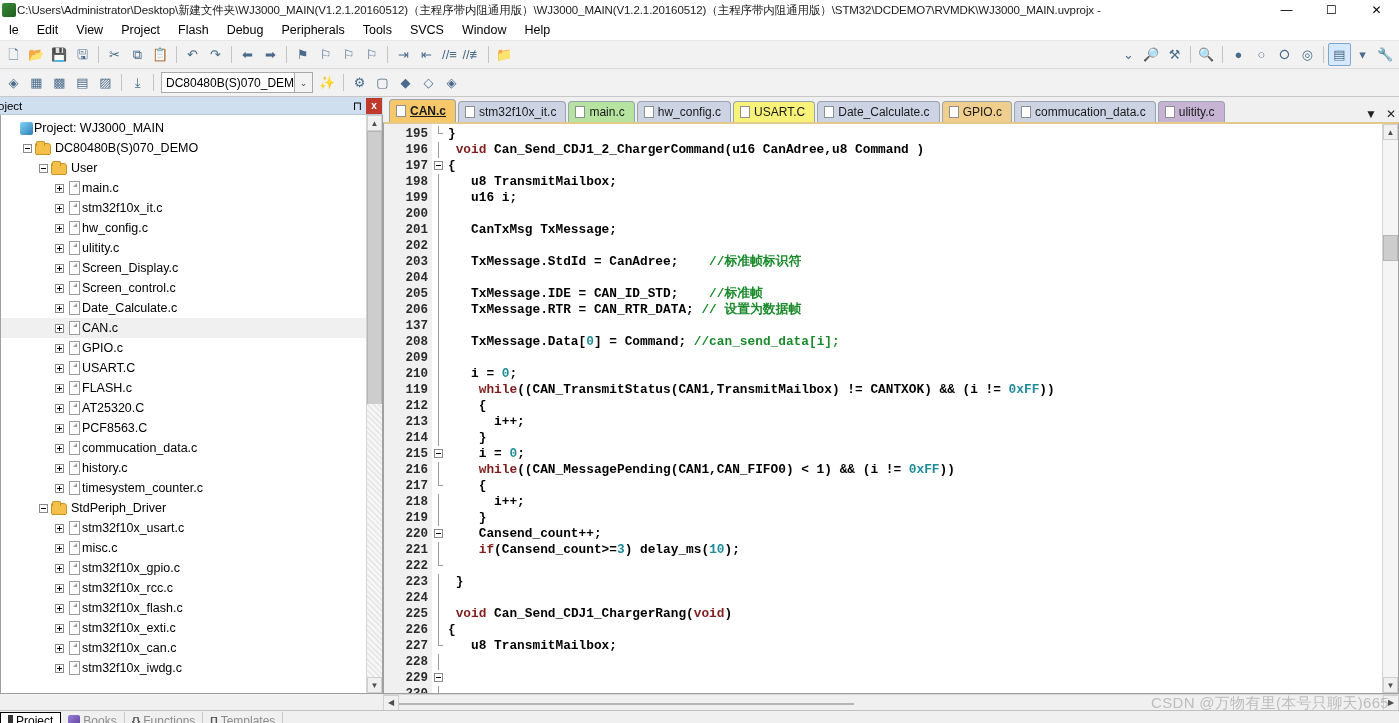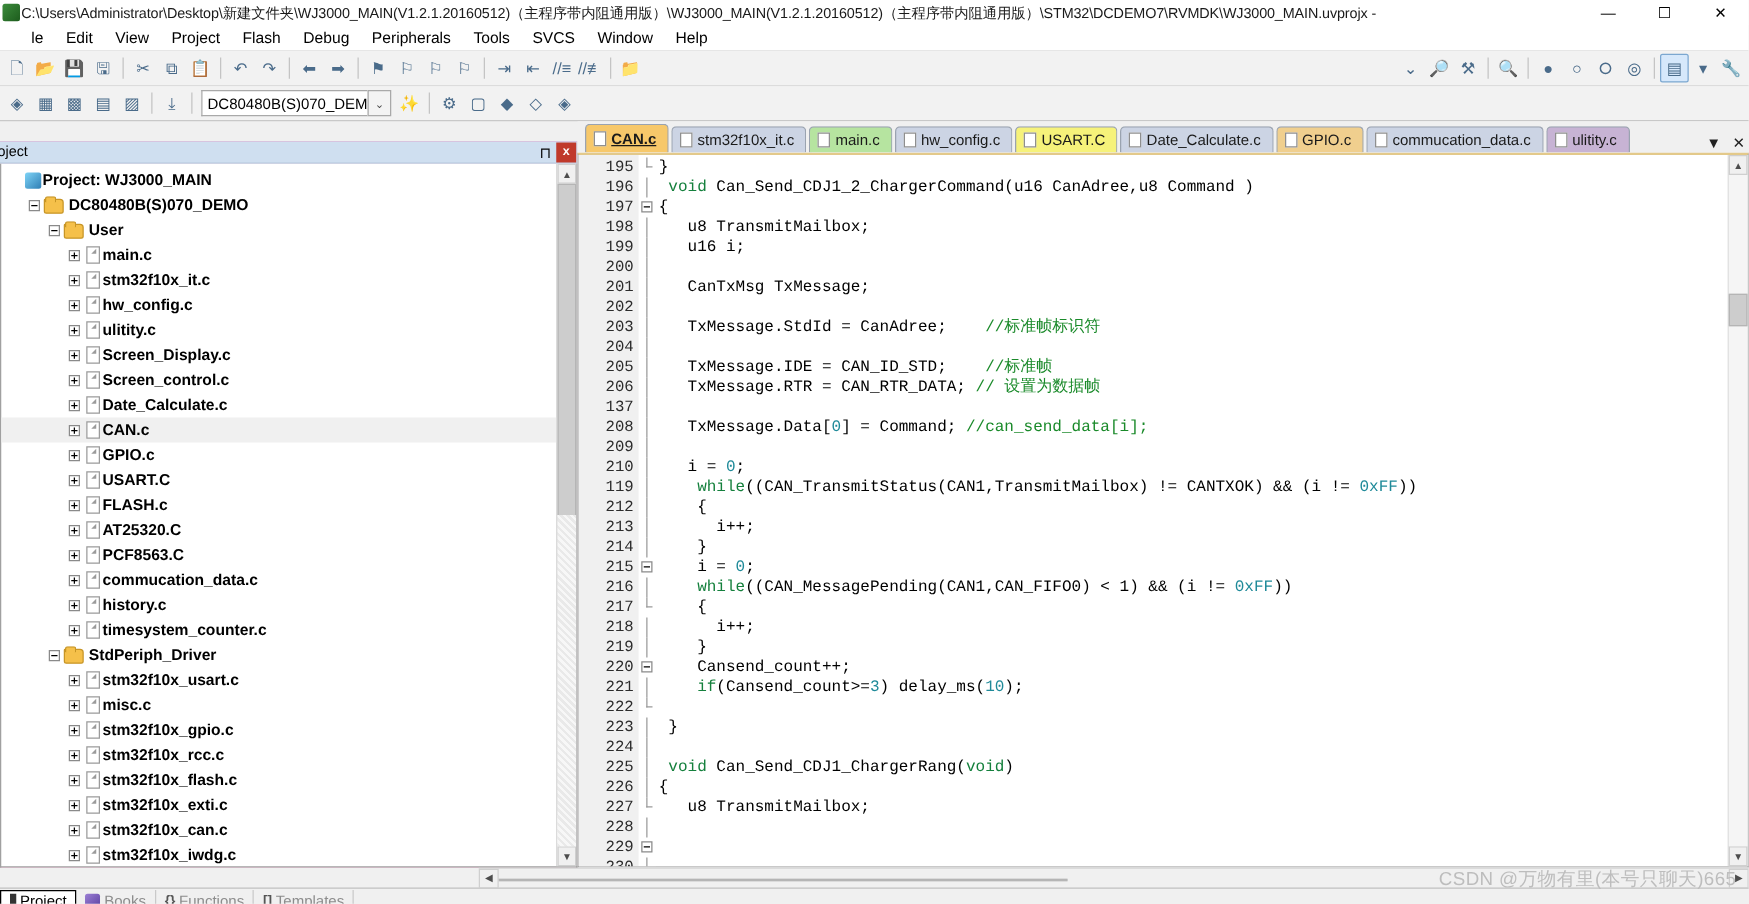--- a/index.html
+++ b/index.html
@@ -33,21 +33,21 @@
   .winbtns { position: absolute; right: 0; top: 0; height: 20px; display: flex; }
   .winbtn {
     width: 45px; height: 20px; display: flex; align-items: center; justify-content: center;
     font-size: 12px; color: #000; background: #ffffff;
   }
   .wb-glyph { display: block; line-height: 1; }
 
   
   .menubar {
     height: 21px; background: #ffffff; display: flex; align-items: center;
-    padding-left: 16px; border-bottom: 1px solid #e6e6e6;
+    padding-left: 0px; border-bottom: 1px solid #e6e6e6;
   }
   .menuitem {
     padding: 2px 9px; font-size: 12.5px; color: #000; white-space: nowrap;
     line-height: 16px;
   }
 
   
   .toolbar {
     height: 28px; background: #f2f2f2;
     border-bottom: 1px solid #dcdcdc;
@@ -78,22 +78,22 @@
     width: 19px; height: 21px; border: 1px solid #a9a9a9; background: #f3f3f3;
     display: flex; align-items: center; justify-content: center;
   }
   .chev { font-size: 9px; color: #444; }
 
   
   .body-row { display: flex; height: 597px; align-items: stretch; }
 
   
   .proj-panel {
-    width: 462px; display: flex; flex-direction: column;
-    background: #ec4899; flex: none; margin-top: 16px;
+    width: 383px; display: flex; flex-direction: column;
+    background: #404040; flex: none;
   }
   .proj-header {
     height: 18px; background: #cfdff0;
     display: flex; align-items: center; padding-left: 2px;
     font-size: 11.5px; color: #000;
     border-bottom: 1px solid #b5c8dc;
   }
   .proj-header .ph-title { flex: 1; overflow: hidden; white-space: nowrap; margin-left:-4px;}
   .ph-btn { width: 16px; height: 16px; display: flex; align-items: center; justify-content: center; font-size: 11px; }
   .ph-btn.x { background: #c0392b; color: #fff; font-size: 10px; margin-right: 1px; font-weight: bold;}
@@ -134,21 +134,21 @@
     background: #fff; border: 1px solid #9b9b9b; height: 14px; width: 11px; margin: 1px 2px;
   }
   .ico-file::after {
     content:""; position:absolute; right:2px; top:1px; width:0;height:0;
     border-left:4px solid transparent; border-bottom:4px solid #9b9b9b;
   }
   .ico-proj {
     background: linear-gradient(135deg,#7fd4f7,#2f7fb5); width:13px;height:13px;margin:1px;
     border-radius:2px;
   }
-  .tlabel { color: #000; font-weight: bold; }
+  .tlabel { color: #000; }
 
   
   .vscroll {
     width: 16px; background: #f0f0f0; border-left: 1px solid #d4d4d4;
     display: flex; flex-direction: column; flex: none;
   }
   .sb-arrow {
     height: 16px; background: #f0f0f0; display: flex; align-items: center; justify-content: center;
     font-size: 8px; color: #4d4d4d; border: 1px solid #cfcfcf; flex: none;
   }
@@ -180,21 +180,21 @@
   .tabstrip-right {
     position: absolute; right: 3px; bottom: 2px; display: flex; align-items: center; gap: 9px;
   }
   .ts-btn { font-size: 12px; color: #222; line-height: 1; }
 
   .code-area {
     flex: 1; display: flex; min-height: 0;
     border: 1px solid #a0a0a0; background: #fff; margin: 0;
     border-top: 2px solid #e3c98a;
   }
-  .code-inner { flex: 1; display: flex; min-width: 0; overflow: hidden; background: #fff; position: relative; }
+  .code-inner { flex: 1; display: flex; min-width: 0; overflow: hidden; background: #fff; position: relative; font-weight: bold; }
   .gutter {
     width: 48px; background: #f0f0f0; flex: none; text-align: right;
     padding-top: 2px; border-right: 0px; position: relative;
   }
   .gutter .gl {
     height: 16px; line-height: 16px; font-family: "Liberation Mono", monospace;
     font-size: 12.5px; color: #2b2b2b; padding-right: 4px;
   }
   .foldcol { width: 14px; flex: none; background: #fff; padding-top: 2px; position: relative; }
   .fold-row { height: 16px; position: relative; }
@@ -205,21 +205,21 @@
   .fold-box::before { content:""; position:absolute; left:1px; top:3px; width:5px; height:1px; background:#000; }
   .fold-line { position: absolute; left: 6px; top: 0; bottom: 0; width: 1px; background: #9a9a9a; }
   .fold-end { position:absolute; left:6px; top:0; width:5px; height:8px; border-left:1px solid #9a9a9a; border-bottom:1px solid #9a9a9a; }
 
   .code-lines { flex: 1; padding-top: 2px; min-width: 0; overflow: hidden; }
   .cl {
     height: 16px; line-height: 16px; white-space: pre;
     font-family: "Liberation Mono", monospace; font-size: 12.8px; color: #000;
     padding-left: 2px;
   }
-  .kw { color: #15803d; }
+  .kw { color: #7f1d1d; }
   .num { color: #1f8a99; }
   .cmt { color: #1a8a2a; }
 
   .hscroll {
     height: 16px; background: #f0f0f0; display: flex; align-items: center; flex: none;
     border-top: 1px solid #d4d4d4;
   }
   .hs-arrow { width: 16px; height: 16px; display: flex; align-items: center; justify-content: center;
     font-size: 8px; color: #4d4d4d; border: 1px solid #cfcfcf; flex: none; }
   .hs-track { flex: 1; position: relative; background: #f5f5f5; }

